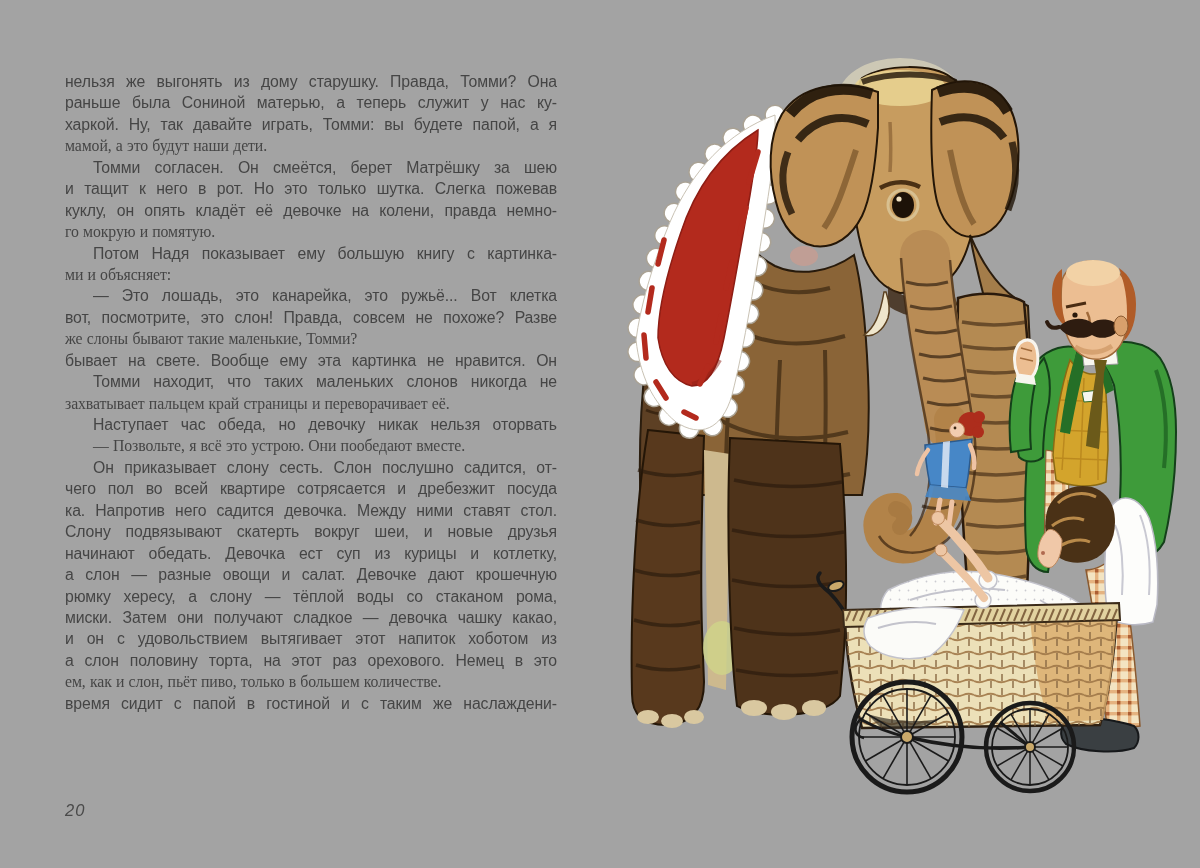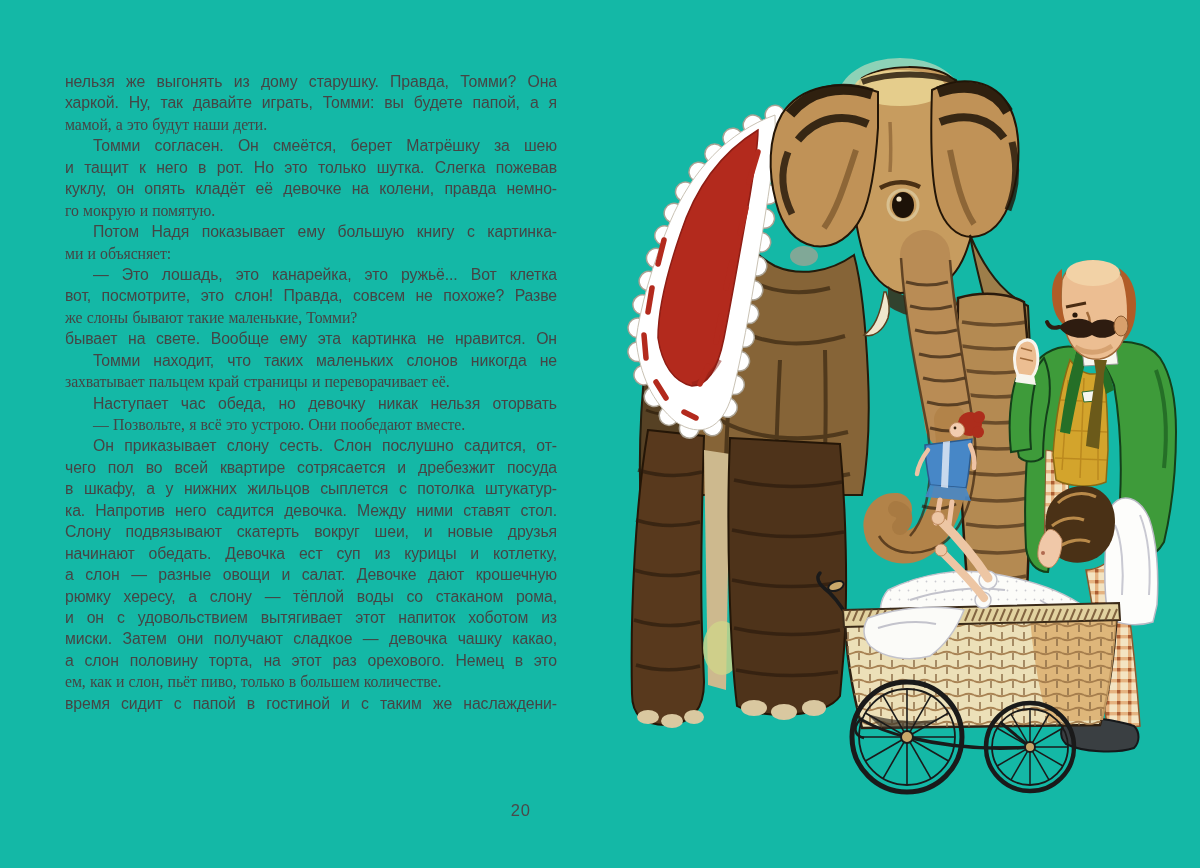--- a/index.html
+++ b/index.html
@@ -1,67 +1,67 @@
 <!DOCTYPE html>
 <html lang="ru" style="--c-blanket_red: #b32a1d; --c-elephant_tan: #c79c5f; --c-elephant_dark: #5a3b1e; --c-coat_green: #3e9b3a; --c-coat_green_dark: #256f27; --c-vest_yellow: #d3a42c; --c-hair_rust: #b05c28; --c-skin: #ecbe92; --c-doll_dress_blue: #4787c7; --c-doll_hair_red: #ad2d1c; --c-wicker_cream: #ece0b8; --c-wheel_black: #1a1a1a; --c-text_gray: #454545;"><head>
 <meta charset="utf-8">
 <style>
   html,body{margin:0;padding:0;background:#ffffff;}
   body{width:1200px;height:868px;overflow:hidden;position:relative;
        font-family:"Liberation Sans","DejaVu Sans",sans-serif;}
-  .book{position:absolute;inset:0;background:#14b8a6;}
+  .book{position:absolute;inset:0;background:#a3a3a3;}
   .text-column{position:absolute;left:65px;top:71px;width:492px;}
   .line{
     font-size:15.8px;line-height:21.45px;max-height:21.45px;overflow:hidden;
     color:#454545;text-align:justify;letter-spacing:-0.1px;word-spacing:0.4px;
   }
   .line::after{content:"";display:inline-block;width:100%;height:0;}
   .line.last{text-align:left;font-family:Liberation Serif, serif;}
   .line.last::after{content:none;}
   .line.indent{text-indent:28px;}
   .page-number{
-    position:absolute;left:65px;top:801px;width:466px;text-align:right;
-    font-size:16.5px;color:#4a4a4a;letter-spacing:1px;
+    position:absolute;left:65px;top:801px;width:466px;text-align:left;
+    font-size:16.5px;color:#4a4a4a;letter-spacing:1px;font-style:italic;
   }
   .illustration{position:absolute;left:600px;top:30px;width:580px;height:812px;}
 </style>
 </head>
 <body>
 
 <div class="book">
 
   <div class="text-column">
 
   <div class="line">нельзя же выгонять из дому старушку. Правда, Томми? Она</div>
+      <div class="line">раньше была Сониной матерью, а теперь служит у нас ку-</div>
       <div class="line">харкой. Ну, так давайте играть, Томми: вы будете папой, а я</div>
       <div class="line last">мамой, а это будут наши дети.</div>
       <div class="line indent">Томми согласен. Он смеётся, берет Матрёшку за шею</div>
       <div class="line">и тащит к него в рот. Но это только шутка. Слегка пожевав</div>
       <div class="line">куклу, он опять кладёт её девочке на колени, правда немно-</div>
       <div class="line last">го мокрую и помятую.</div>
       <div class="line indent">Потом Надя показывает ему большую книгу с картинка-</div>
       <div class="line last">ми и объясняет:</div>
       <div class="line indent">— Это лошадь, это канарейка, это ружьё... Вот клетка</div>
       <div class="line">вот, посмотрите, это слон! Правда, совсем не похоже? Разве</div>
       <div class="line last">же слоны бывают такие маленькие, Томми?</div>
       <div class="line">бывает на свете. Вообще ему эта картинка не нравится. Он</div>
       <div class="line indent">Томми находит, что таких маленьких слонов никогда не</div>
       <div class="line last">захватывает пальцем край страницы и переворачивает её.</div>
       <div class="line indent">Наступает час обеда, но девочку никак нельзя оторвать</div>
       <div class="line indent last">— Позвольте, я всё это устрою. Они пообедают вместе.</div>
       <div class="line indent">Он приказывает слону сесть. Слон послушно садится, от-</div>
       <div class="line">чего пол во всей квартире сотрясается и дребезжит посуда</div>
-      <div class="line">в шкафу, а у нижних жильцов сыплется с потолка штукатур-</div>
       <div class="line">ка. Напротив него садится девочка. Между ними ставят стол.</div>
       <div class="line">Слону подвязывают скатерть вокруг шеи, и новые друзья</div>
       <div class="line">начинают обедать. Девочка ест суп из курицы и котлетку,</div>
       <div class="line">а слон — разные овощи и салат. Девочке дают крошечную</div>
       <div class="line">рюмку хересу, а слону — тёплой воды со стаканом рома,</div>
+      <div class="line">миски. Затем они получают сладкое — девочка чашку какао,</div>
       <div class="line">и он с удовольствием вытягивает этот напиток хоботом из</div>
-      <div class="line">миски. Затем они получают сладкое — девочка чашку какао,</div>
       <div class="line">а слон половину торта, на этот раз орехового. Немец в это</div>
       <div class="line last">ем, как и слон, пьёт пиво, только в большем количестве.</div>
       <div class="line">время сидит с папой в гостиной и с таким же наслаждени-</div>
     </div>
 
   <div class="page-number">20</div>
 
   <svg class="illustration" viewBox="0 0 580 812" role="img" aria-label="Акварельная иллюстрация: слон в красной попоне с белой фестончатой каймой протягивает хоботом куклу девочке, лежащей в плетёной коляске; рядом стоит усатый мужчина в зелёном пиджаке и клетчатых брюках">
     <defs>
       <pattern id="gingham" width="11" height="11" patternUnits="userSpaceOnUse">

